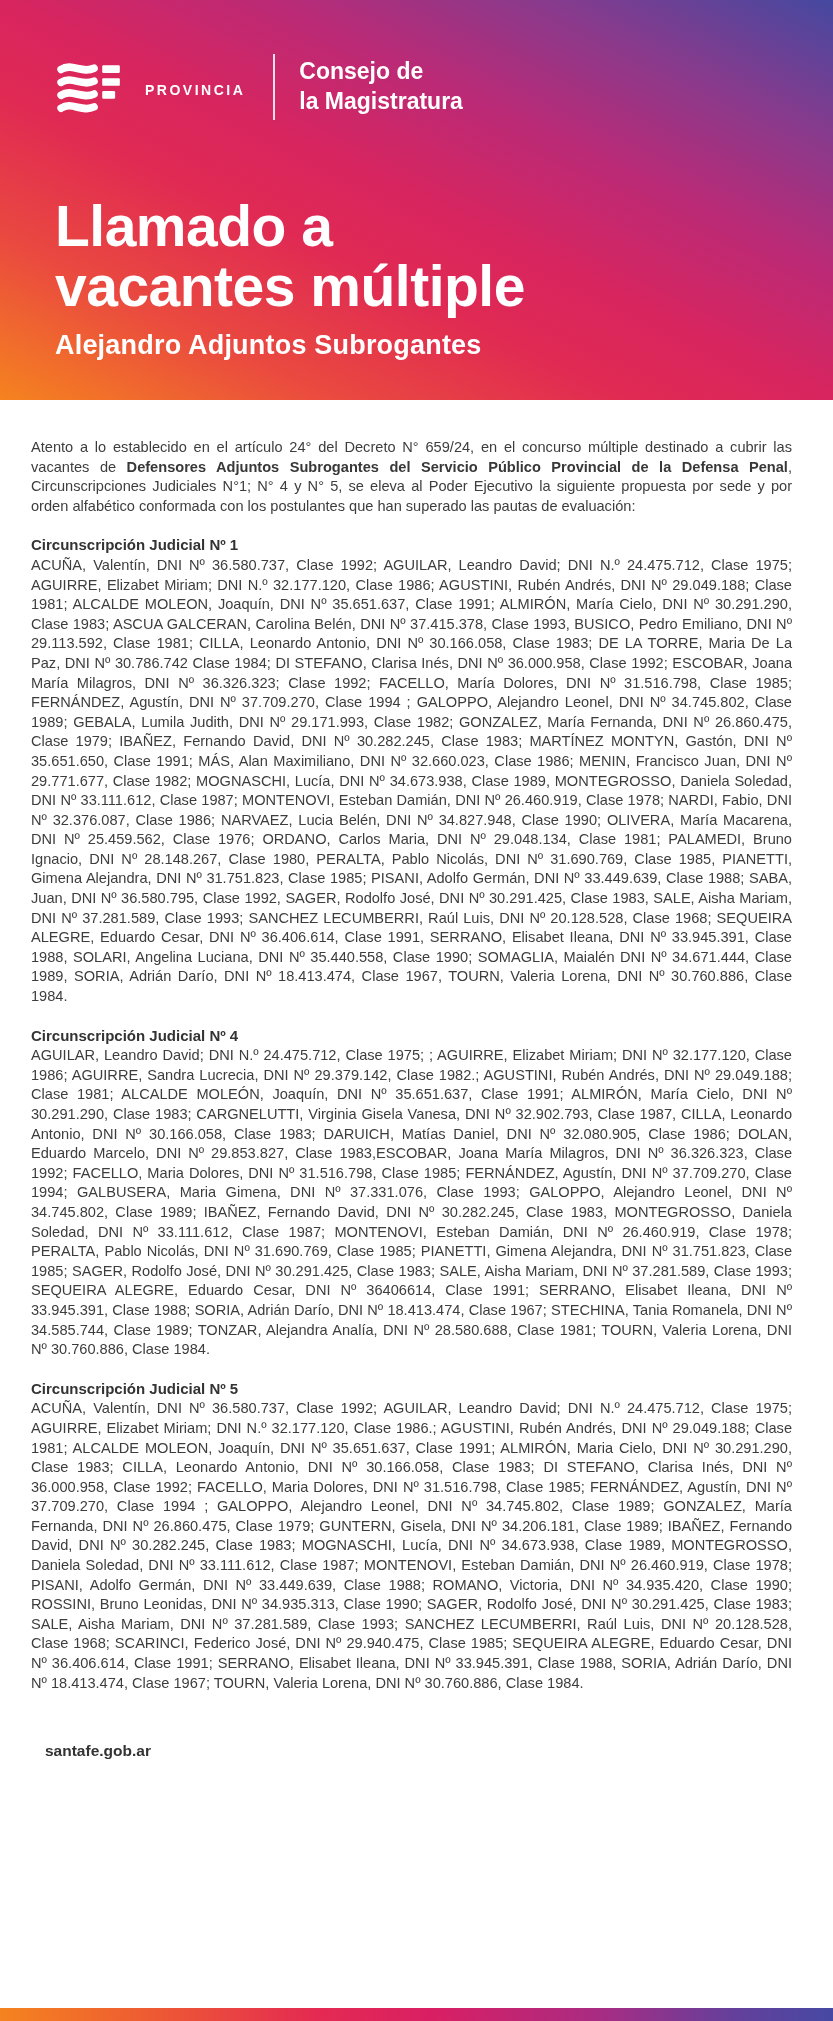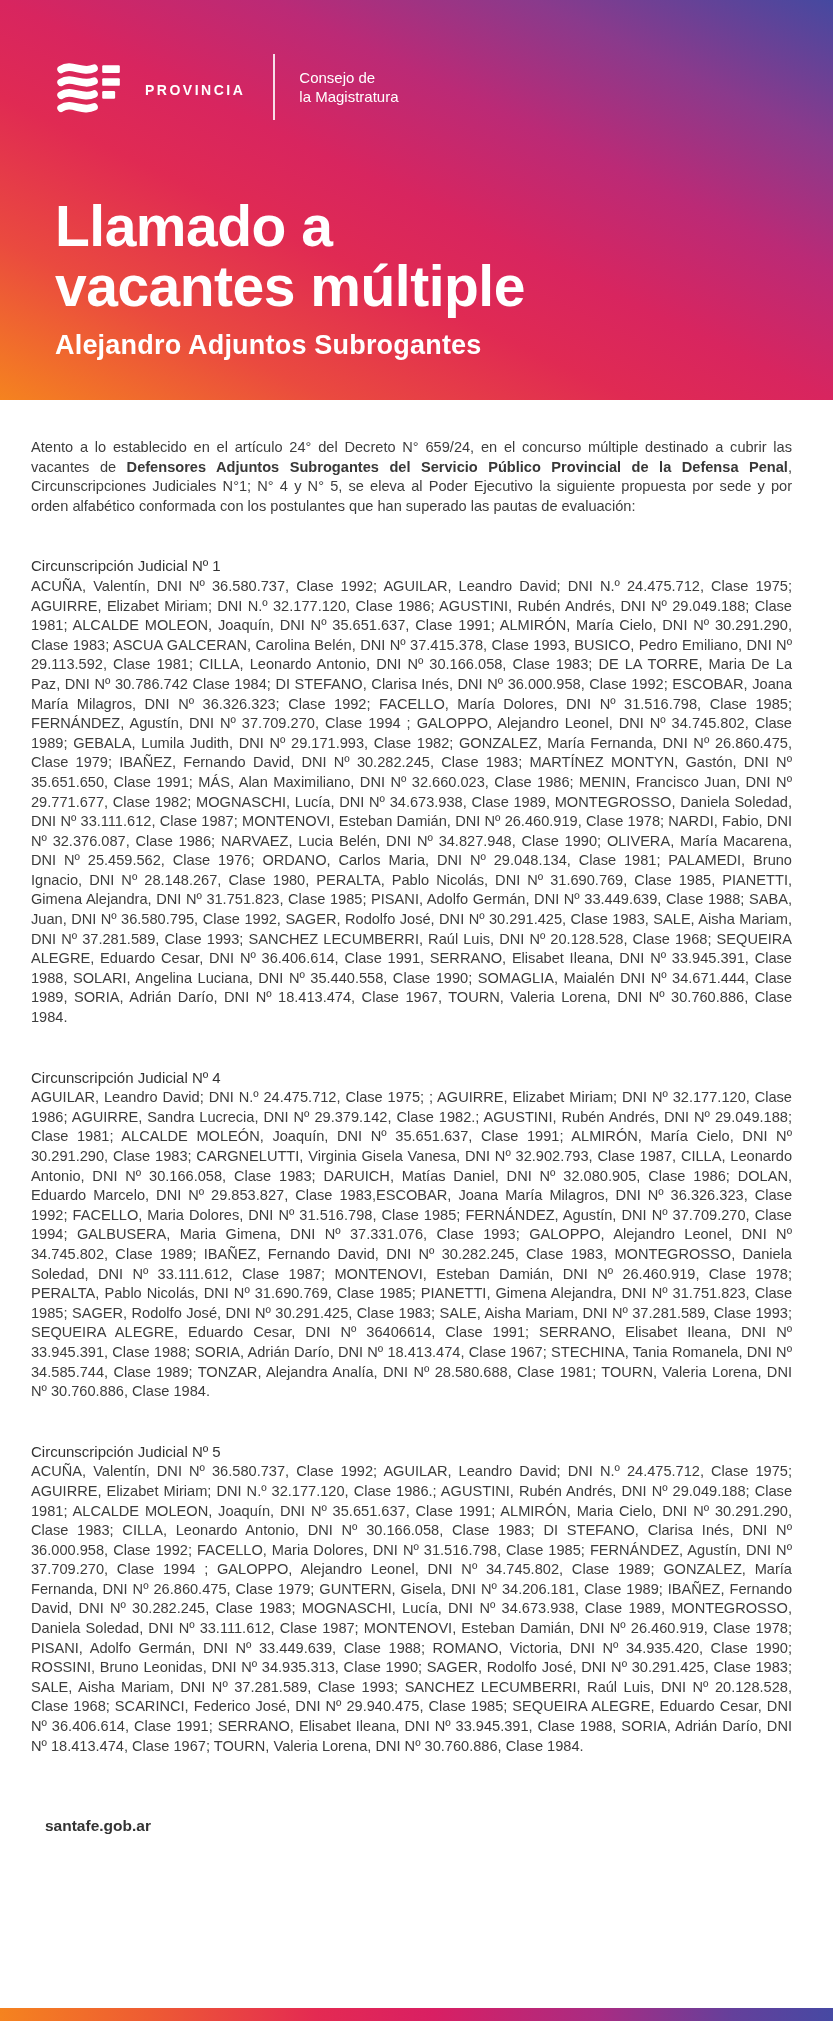--- a/index.html
+++ b/index.html
@@ -23,21 +23,21 @@
       #BB2A76 66%, #8A3A8C 82%, #4549A0 100%);
     color:#ffffff;
     overflow:hidden;
   }
   .brand-row{display:flex;align-items:center;}
   .flag{width:78px;height:54px;display:inline-block;flex:none;}
   .brand-text{margin-left:12px;line-height:1;}
   .brand-name{font-size:42px;font-weight:700;letter-spacing:-0.5px;}
   .brand-sub{font-size:14px;font-weight:700;letter-spacing:2.5px;text-align:left;margin-top:6px;}
   .divider{width:2px;height:66px;background:rgba(255,255,255,0.85);margin:0 24px 0 28px;flex:none;}
-  .org{font-size:15px;font-weight:400;line-height:1.3;}
+  .org{font-size:23px;font-weight:700;line-height:1.3;}
   .title{
     margin:76px 0 8px 0;
     font-size:57px;
     font-weight:700;
     line-height:1.06;
     letter-spacing:-0.5px;
   }
   .title span{display:block;}
   .subtitle{margin-top:13px;font-size:27px;font-weight:700;letter-spacing:0.2px;}
   
@@ -45,28 +45,28 @@
     padding:38px 41px 0 31px;
     color:#3D3D3D;
     font-size:14.6px;
     line-height:19.6px;
     text-align:justify;
   }
   .intro{margin:0 0 8px 0;}
   .intro strong{color:#383838;}
   .sec-h{
     font-size:15px;
-    font-weight:400;
+    font-weight:700;
     color:#333333;
-    margin:40px 0 1px 0;
+    margin:19px 0 1px 0;
     text-align:left;
   }
   .sec-b{margin:0;}
   .site{
-    margin:60px 0 42px 14px;
+    margin:48px 0 42px 14px;
     font-size:15.5px;
     font-weight:700;
     color:#333333;
     text-align:left;
     text-decoration:none;
     display:inline-block;
     align-self:flex-start;
   }
   
   .bottom-bar{

